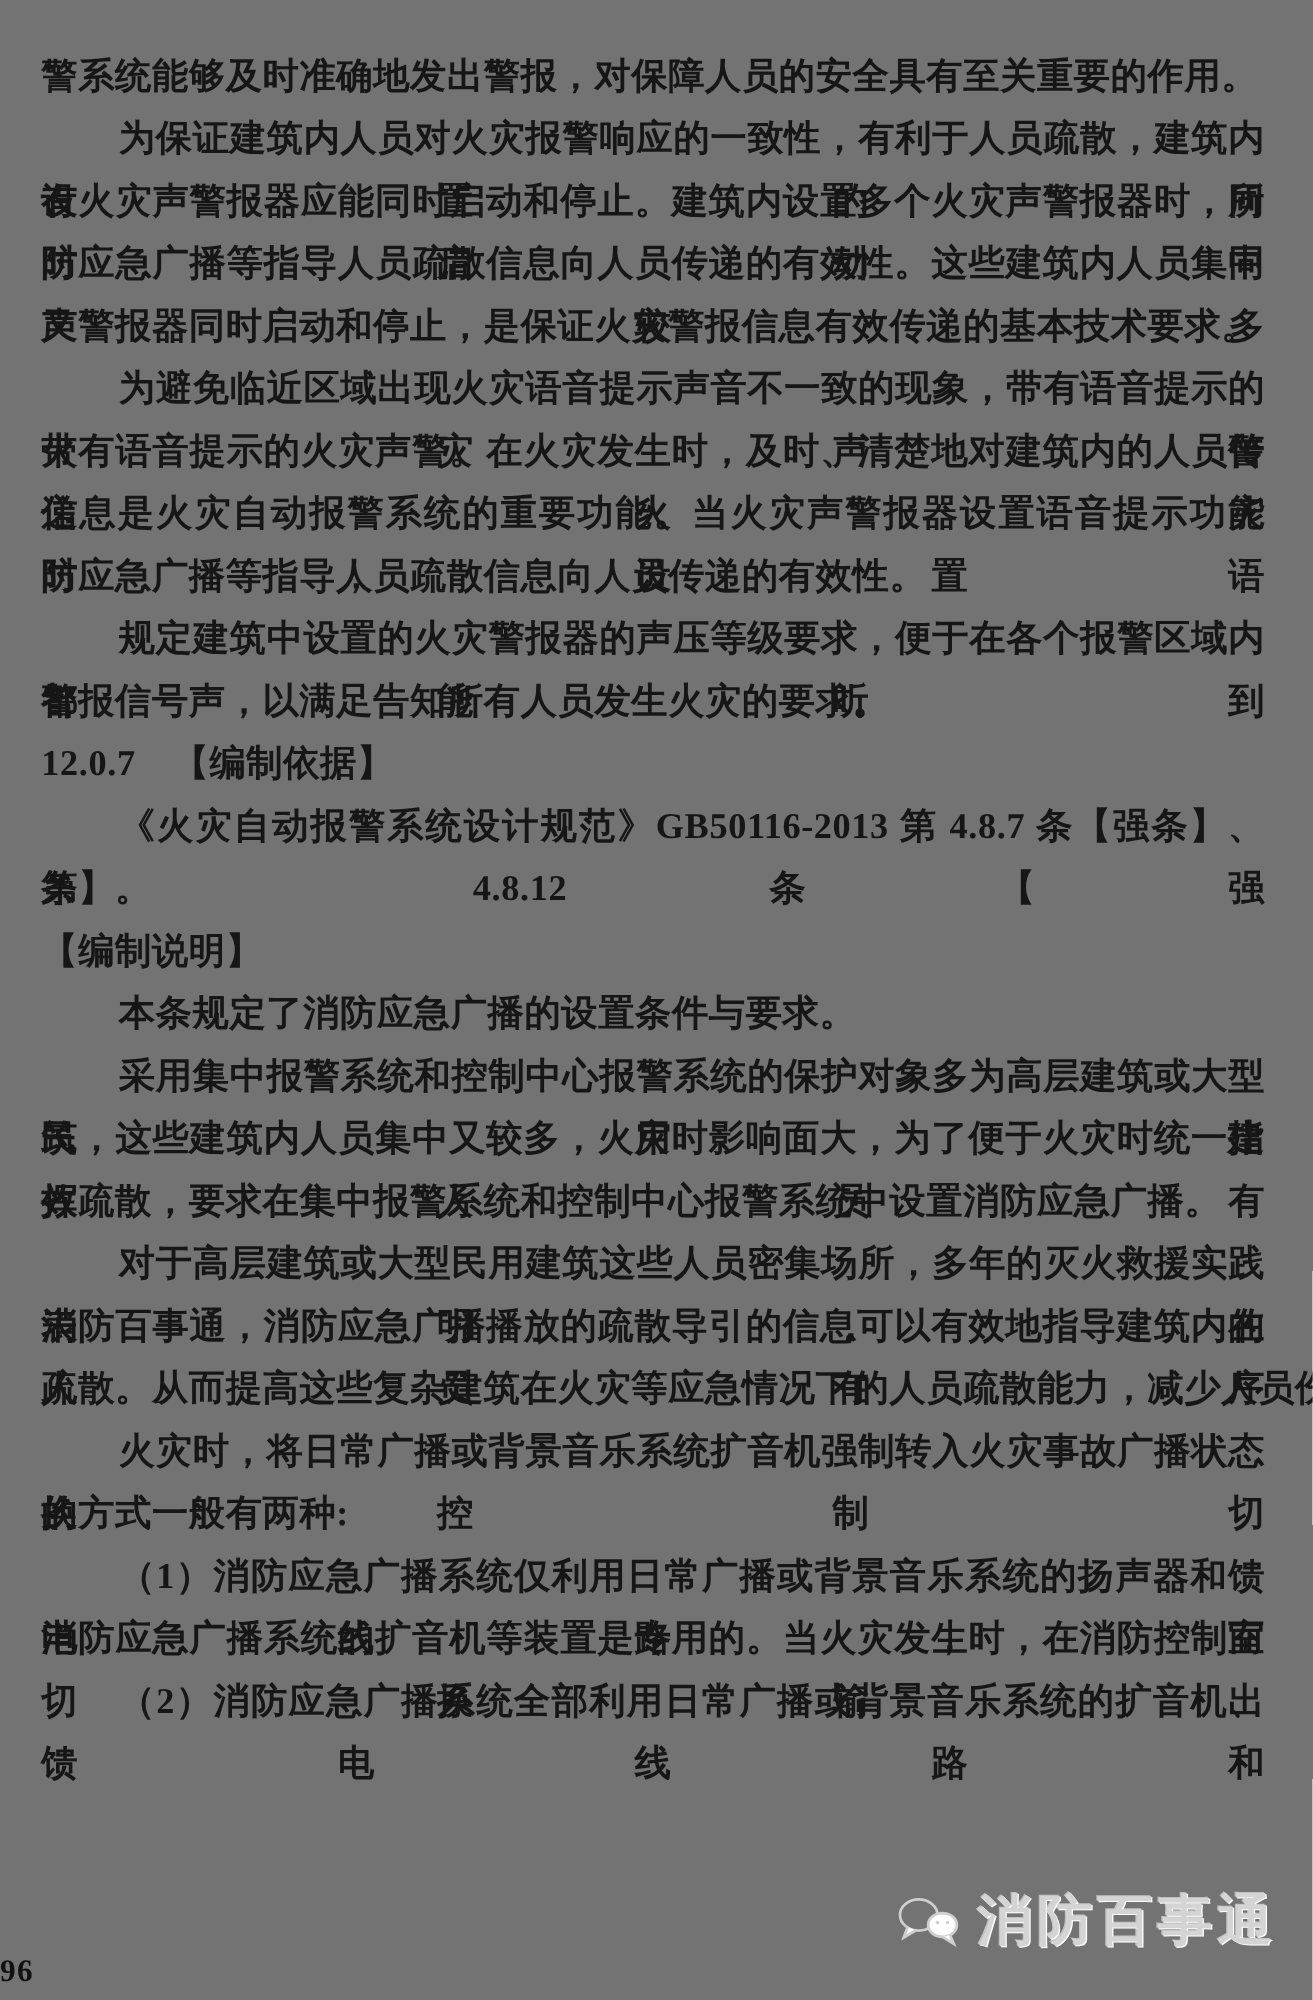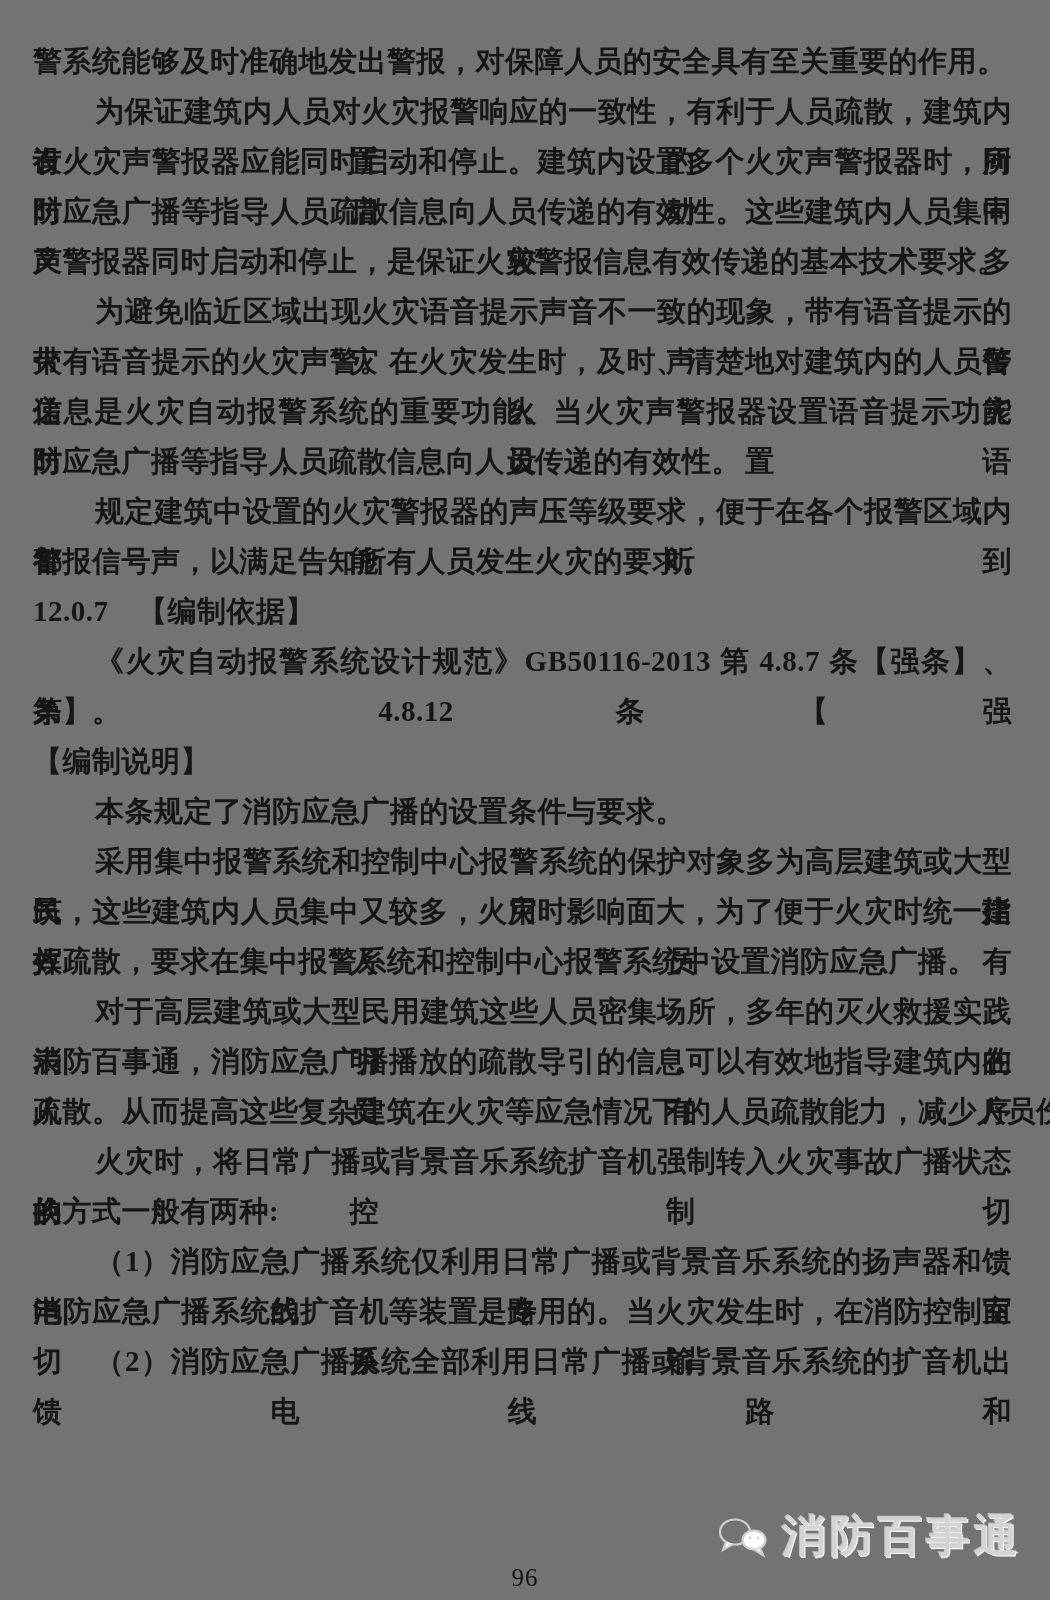--- a/index.html
+++ b/index.html
@@ -48,23 +48,22 @@
     font-size: 44px;
     font-weight: bold;
     color: #d4d4d4;
     letter-spacing: 4px;
     text-shadow: 1px 1px 0 #ffffff, -1px -1px 0 #c0c0c0;
   }
   .page-number {
     position: absolute;
     bottom: 8px; left: 0;
     width: 100%;
-    text-align: center;
     font-size: 25px;
-    font-weight: normal;
+    font-weight: bold;
     color: #111111;
     letter-spacing: 1px;
   }
 </style>
 </head>
 <body>
 
 <div class="page">
 
   <div class="content" id="text-lines">

